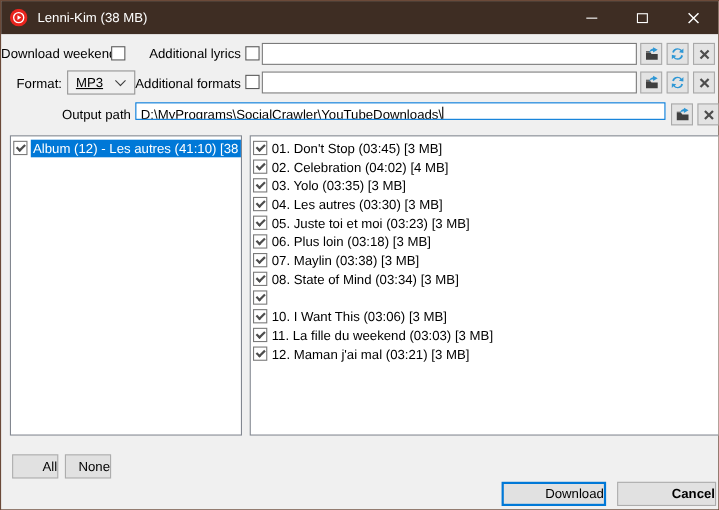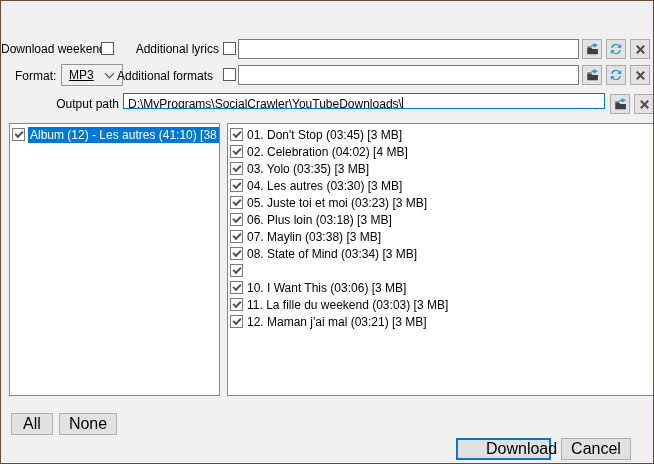--- a/index.html
+++ b/index.html
@@ -76,30 +76,51 @@
   .listbox.left  { left:8px;   width:211px; }
   .listbox.right { left:226px; width:455px; }
   .list-row { display:flex; align-items:center; height:17px; padding-left:2px; white-space:nowrap; }
   .list-row .cb { border-color:#7a7a7a; }
   .list-row .txt { margin-left:4px; }
   .list-row.selected .txt { background:#0078d7; color:#fff; padding:1px 2px; margin-left:3px; }
 
   
   .btn {
     position:absolute; height:22px; background:#e1e1e1;
-    border:1px solid #adadad; text-align:center; line-height:20px;
-    font-size:16px; color:#000;
+    border:1px solid #adadad; text-align:right; line-height:20px;
+    font-size:12px; color:#000;
   }
   .btn.default { border:2px solid #0078d7; line-height:18px; }
 </style>
 </head>
 <body>
 
 <div class="window">
 
+  <div class="titlebar">
+    <svg class="app-icon" viewBox="0 0 16 16">
+      <circle cx="8" cy="8" r="8" fill="#e8241d"></circle>
+      <circle cx="8" cy="8" r="4.6" fill="none" stroke="#fff" stroke-width="1.2"></circle>
+      <path d="M6.9 5.8l3.3 2.2-3.3 2.2z" fill="#fff"></path>
+    </svg>
+    <span class="title">Lenni-Kim (38 MB)</span>
+    <div class="win-controls">
+      <div class="win-btn">
+          <div class="glyph-min"></div>
+        </div>
+      <div class="win-btn">
+          <div class="glyph-max"></div>
+        </div>
+      <div class="win-btn">
+        <svg width="11" height="11" viewBox="0 0 11 11">
+          <path d="M1 1l9 9M10 1l-9 9" stroke="#fff" stroke-width="1.3"></path>
+        </svg>
+      </div>
+    </div>
+  </div>
 
   <div class="label r" style="left:0;top:41px;width:96px;">Download weekend</div>
   <div class="cb abs" style="left:100px;top:41px;"></div>
   <div class="label r" style="left:118px;top:41px;width:100px;">Additional lyrics</div>
   <div class="cb abs" style="left:222px;top:41px;"></div>
   <div class="textbox" style="left:237px;top:38px;width:341px;"><span></span></div>
 
   <div class="mini-btn" style="left:581px;top:38px;">
     <svg width="15" height="14" viewBox="0 0 16 16">
       <path fill="#3f3f3f" d="M2 5.2h3.9l.9 1.1H2z"></path>
@@ -117,21 +138,21 @@
     <svg width="11" height="11" viewBox="0 0 12 12">
       <path d="M2 2l8 8M10 2l-8 8" stroke="#4d4d4d" stroke-width="2.2"></path>
     </svg>
   </div>
 
   <div class="label" style="left:14px;top:68px;">Format:</div>
   <div class="combo" style="left:60px;top:63px;width:62px;text-decoration:underline;">
     <span>MP3</span>
     <span class="chev"></span>
   </div>
-  <div class="label r" style="left:110px;top:68px;width:108px;text-align:center;">Additional formats</div>
+  <div class="label r" style="left:110px;top:68px;width:108px;">Additional formats</div>
   <div class="cb abs" style="left:222px;top:67px;"></div>
   <div class="textbox" style="left:237px;top:64px;width:341px;"><span></span></div>
 
   <div class="mini-btn" style="left:581px;top:64px;">
     <svg width="15" height="14" viewBox="0 0 16 16">
       <path fill="#3f3f3f" d="M2 5.2h3.9l.9 1.1H2z"></path>
       <path fill="#3f3f3f" d="M2 6.6h4.6l1.2 1.5H14.2V14H2z"></path>
       <path fill="#2e97d5" d="M9.4 1l4.8 2.7-4.8 2.8V4.7C7.6 4.7 6.2 5.6 5.3 7c.2-2.6 2-4.3 4.1-4.5z"></path>
     </svg>
   </div>
@@ -217,18 +238,18 @@
         <div class="cb checked"></div>
         <span class="txt">11. La fille du weekend (03:03) [3 MB]</span>
       </div>
       <div class="list-row">
         <div class="cb checked"></div>
         <span class="txt">12. Maman j'ai mal (03:21) [3 MB]</span>
       </div>
     </div>
 
   <div class="btn" style="left:10px;top:412px;width:42px;">All</div>
-  <div class="btn" style="left:58px;top:412px;width:58px;">None</div>
+  <div class="btn" style="left:58px;top:412px;width:42px;">None</div>
 
   <div class="btn default" style="left:455px;top:437px;width:95px;padding-left:28px;">Download</div>
-  <div class="btn" style="left:560px;top:437px;width:70px;">Cancel</div>
+  <div class="btn" style="left:560px;top:437px;width:90px;font-weight:bold;">Cancel</div>
 
 </div>
 
 </body></html>

